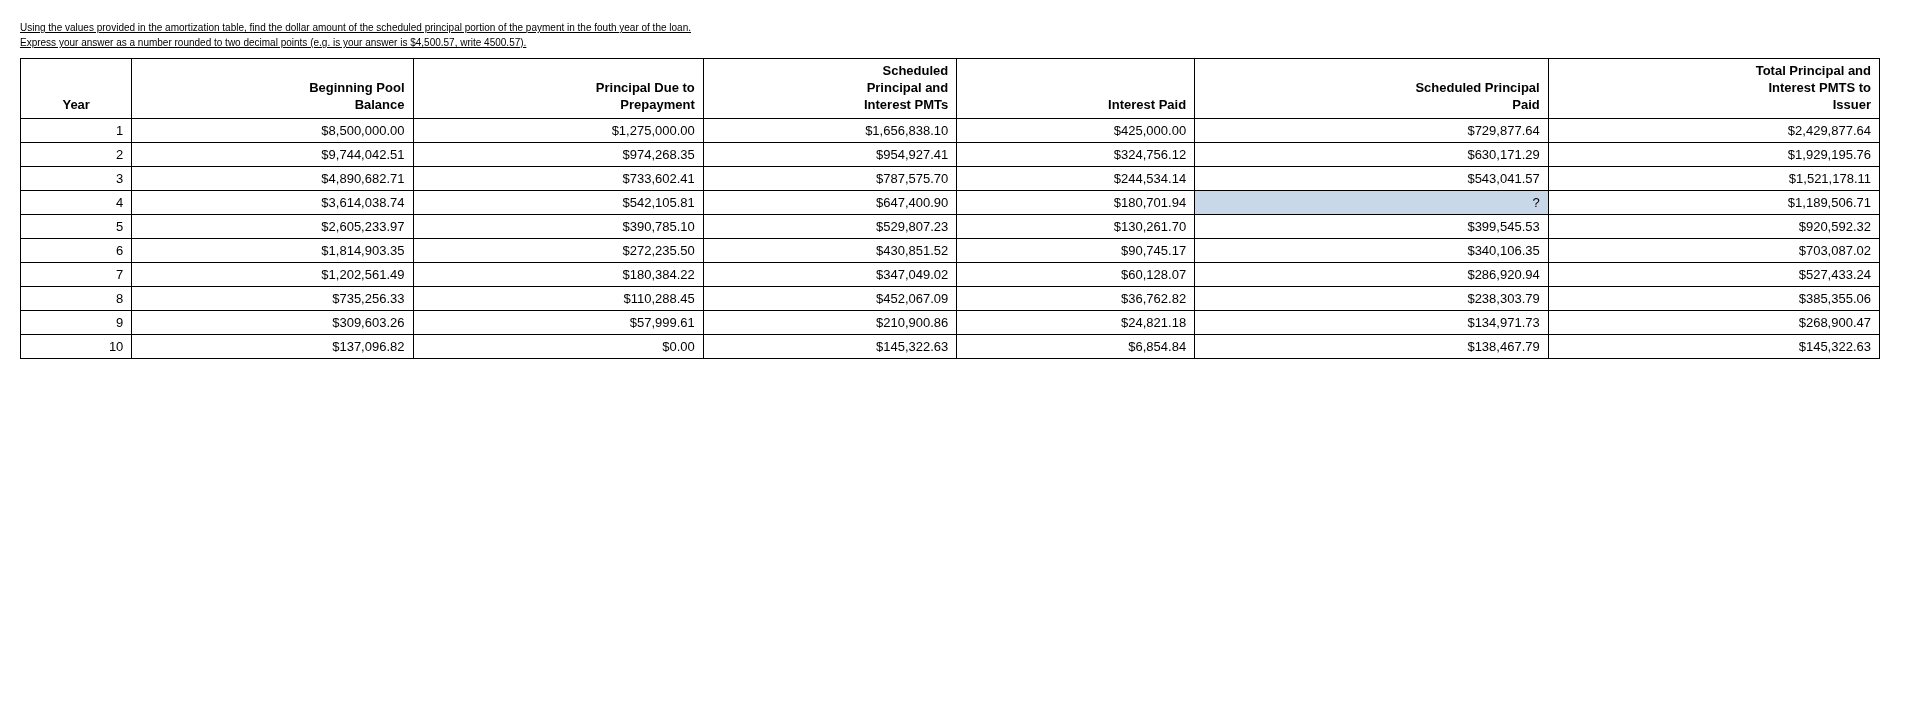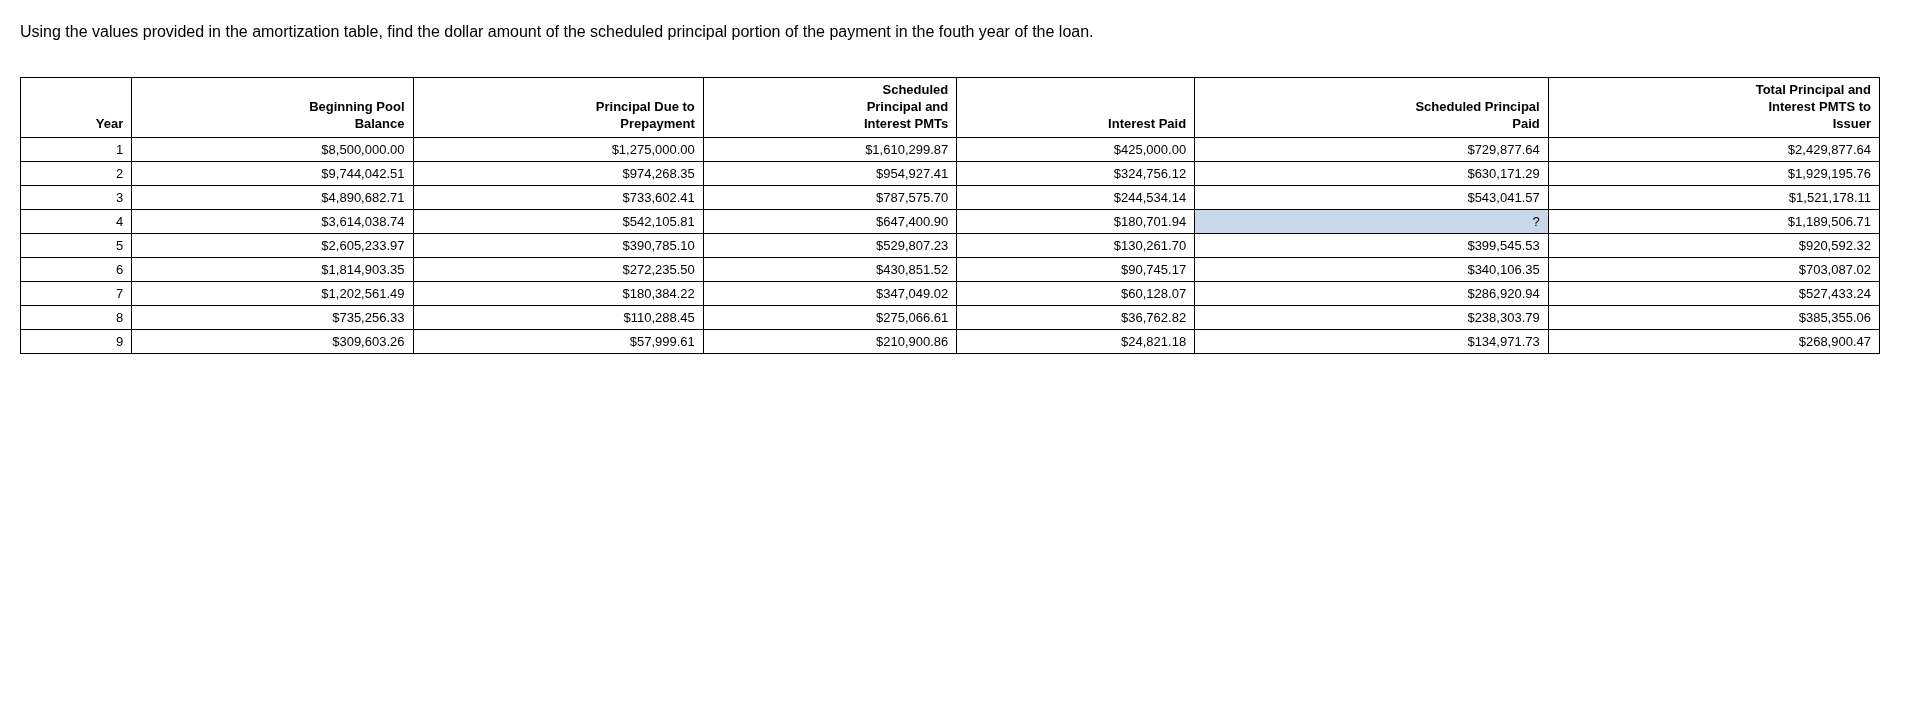--- a/index.html
+++ b/index.html
@@ -6,43 +6,44 @@
     body {
       background: #fff;
       font-family: Arial, sans-serif;
       font-size: 13px;
       color: #000;
       padding: 20px;
       width: 1916px;
       min-height: 718px;
     }
     .instructions {
-      margin-bottom: 33px;
+      margin-bottom: 8px;
       line-height: 1.5;
-      font-size: 16px;
+      font-size: 10px;
+      text-decoration: underline;
     }
     table {
       border-collapse: collapse;
       width: 100%;
       max-width: 1860px;
     }
     th, td {
       border: 1px solid #000;
       padding: 4px 8px;
       text-align: right;
       vertical-align: bottom;
     }
     th {
       vertical-align: bottom;
       font-weight: bold;
       background: #fff;
       line-height: 1.3;
     }
     th.year-header {
-      text-align: right;
+      text-align: center;
       vertical-align: bottom;
     }
     td.year-cell {
       text-align: right;
     }
     tr:nth-child(even) td {
       background: #fff;
     }
     .highlight-cell {
       background: #c8d8e8 !important;
@@ -52,40 +53,41 @@
     }
     th {
       white-space: normal;
     }
   </style>
 </head>
 <body>
 
 <div class="instructions">
   <p>Using the values provided in the amortization table, find the dollar amount of the scheduled principal portion of the payment in the fouth year of the loan.</p>
+  <p>Express your answer as a number rounded to two decimal points (e.g. is your answer is $4,500.57, write 4500.57).</p>
 </div>
 
 <table>
   <thead>
     <tr>
       <th class="year-header">Year</th>
       <th>Beginning Pool<br>Balance</th>
       <th>Principal Due to<br>Prepayment</th>
       <th>Scheduled<br>Principal and<br>Interest PMTs</th>
       <th>Interest Paid</th>
       <th>Scheduled Principal<br>Paid</th>
       <th>Total Principal and<br>Interest PMTS to<br>Issuer</th>
     </tr>
   </thead>
   <tbody id="table-body">
   <tr>
         <td class="year-cell">1</td>
         <td>$8,500,000.00</td>
         <td>$1,275,000.00</td>
-        <td>$1,610,299.87</td>
+        <td>$1,656,838.10</td>
         <td>$425,000.00</td>
         <td>$729,877.64</td>
         <td>$2,429,877.64</td>
       </tr>
       <tr>
         <td class="year-cell">2</td>
         <td>$9,744,042.51</td>
         <td>$974,268.35</td>
         <td>$954,927.41</td>
         <td>$324,756.12</td>
@@ -134,28 +136,37 @@
         <td>$180,384.22</td>
         <td>$347,049.02</td>
         <td>$60,128.07</td>
         <td>$286,920.94</td>
         <td>$527,433.24</td>
       </tr>
       <tr>
         <td class="year-cell">8</td>
         <td>$735,256.33</td>
         <td>$110,288.45</td>
-        <td>$275,066.61</td>
+        <td>$452,067.09</td>
         <td>$36,762.82</td>
         <td>$238,303.79</td>
         <td>$385,355.06</td>
       </tr>
       <tr>
         <td class="year-cell">9</td>
         <td>$309,603.26</td>
         <td>$57,999.61</td>
         <td>$210,900.86</td>
         <td>$24,821.18</td>
         <td>$134,971.73</td>
         <td>$268,900.47</td>
       </tr>
+      <tr>
+        <td class="year-cell">10</td>
+        <td>$137,096.82</td>
+        <td>$0.00</td>
+        <td>$145,322.63</td>
+        <td>$6,854.84</td>
+        <td>$138,467.79</td>
+        <td>$145,322.63</td>
+      </tr>
     </tbody>
 </table>
 
 </body></html>

